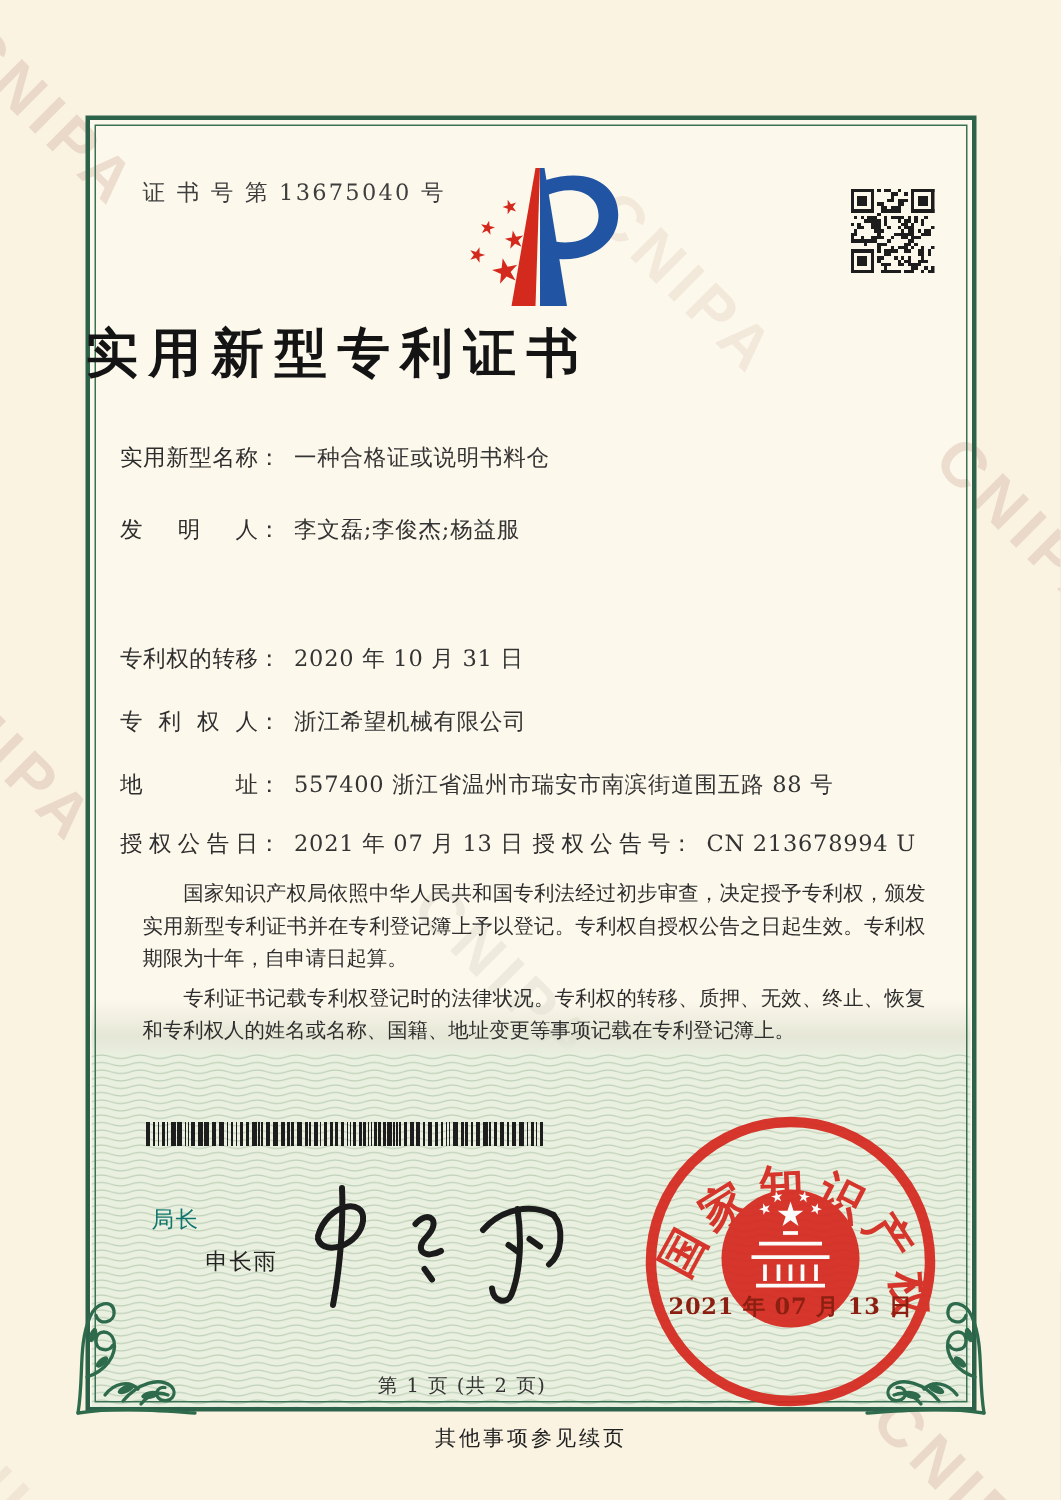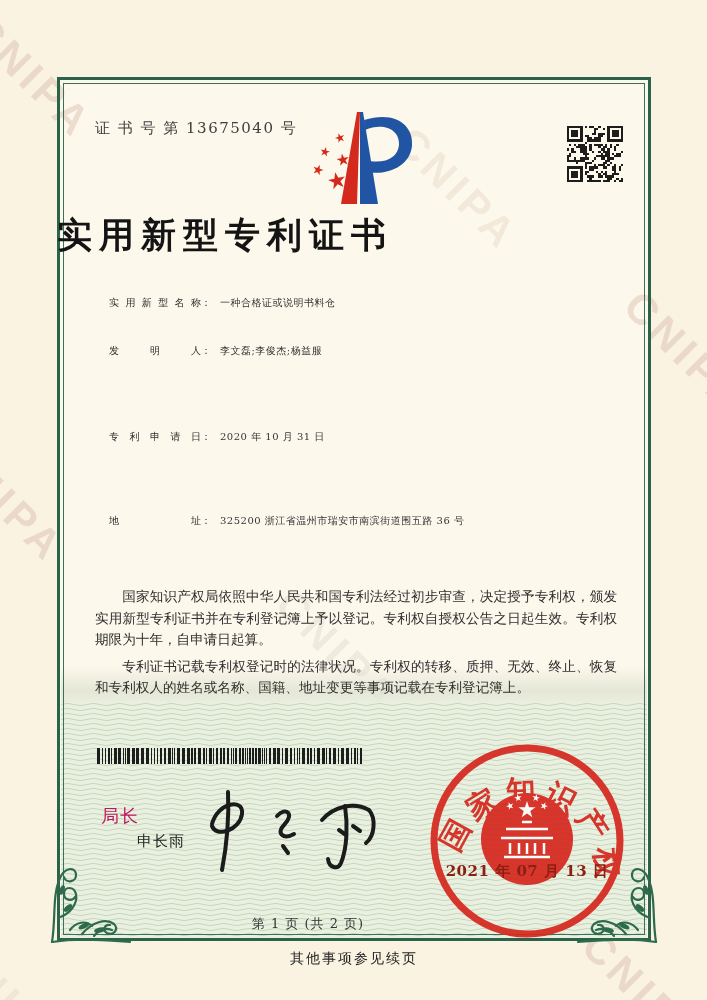--- a/index.html
+++ b/index.html
@@ -23,32 +23,32 @@
   .guilloche{position:absolute;left:61px;top:702px;width:586px;height:236px;background:#eaf0e0;z-index:1;}
   .guilloche svg{display:block;width:100%;height:100%;}
   .flourish{position:absolute;z-index:4;}
   
   .certno{position:absolute;left:95px;top:119px;font-size:15px;letter-spacing:1.5px;color:#3e3e3e;z-index:3;text-align:center;}
   .logo{position:absolute;left:296px;top:108px;z-index:3;}
   .qr{position:absolute;left:567px;top:126px;z-index:3;}
   .title{position:absolute;left:57px;top:212px;width:594px;
          font-size:35px;font-weight:bold;letter-spacing:7px;color:#141414;z-index:3;}
   
-  .frow{position:absolute;left:109px;width:530px;font-size:10px;color:#343434;z-index:3;white-space:nowrap;}
+  .frow{position:absolute;left:80px;width:530px;font-size:15px;color:#343434;z-index:3;white-space:nowrap;}
   .flabel{display:inline-block;width:92px;text-align:justify;text-align-last:justify;color:#2e2e2e;}
   .fvalue{margin-left:9px;letter-spacing:0.5px;}
   .gpair2{position:absolute;left:275px;top:0;}
   
   .bodytext{position:absolute;left:95px;top:586px;width:522px;z-index:3;}
   .bodytext p{margin:0 0 5px 0;font-size:13.6px;line-height:21.5px;text-indent:2em;
               text-align:justify;color:#2e2e2e;}
   
   .barcode{position:absolute;left:97px;top:748px;z-index:3;}
   .director-title{position:absolute;left:101px;top:804px;font-family:"Liberation Sans",sans-serif;
-                  font-size:18px;color:#be185d;z-index:3;letter-spacing:1px;}
+                  font-size:15px;color:#0f766e;z-index:3;letter-spacing:1px;}
   .director-name{position:absolute;left:101px;top:832px;font-family:"Liberation Sans",sans-serif;
                  font-size:15px;color:#222;z-index:3;letter-spacing:1px;margin-left:36px;}
   .signature{position:absolute;left:182px;top:784px;z-index:3;}
   .seal{position:absolute;left:426px;top:740px;z-index:3;opacity:0.93;}
   .seal-date{position:absolute;left:427px;top:862px;width:200px;text-align:center;
              font-size:15px;font-weight:bold;color:#8b2012;letter-spacing:0.5px;z-index:4;}
   .pagenum{position:absolute;left:57px;top:915px;width:502px;text-align:center;
            font-size:13px;color:#333;z-index:4;letter-spacing:1px;}
   .contnote{position:absolute;left:57px;top:950px;width:594px;text-align:center;
             font-size:14px;color:#222;z-index:3;letter-spacing:2px;}
@@ -340,24 +340,33 @@
 
   <div class="title">实用新型专利证书</div>
 
   <div class="frow" style="top:296px">
     <span class="flabel">实用新型名称</span><span>：</span><span class="fvalue">一种合格证或说明书料仓</span>
   </div>
   <div class="frow" style="top:344px">
     <span class="flabel">发明人</span><span>：</span><span class="fvalue">李文磊;李俊杰;杨益服</span>
   </div>
   <div class="frow" style="top:430px">
-    <span class="flabel">专利申请日</span><span>：</span><span class="fvalue">2020 年 10 月 31 日</span>
+    <span class="flabel">专利权的转移</span><span>：</span><span class="fvalue">2020 年 10 月 31 日</span>
+  </div>
+  <div class="frow" style="top:472px">
+    <span class="flabel">专利权人</span><span>：</span><span class="fvalue">浙江希望机械有限公司</span>
   </div>
   <div class="frow" style="top:514px">
-    <span class="flabel">地址</span><span>：</span><span class="fvalue">325200 浙江省温州市瑞安市南滨街道围五路 36 号</span>
+    <span class="flabel">地址</span><span>：</span><span class="fvalue">557400 浙江省温州市瑞安市南滨街道围五路 88 号</span>
+  </div>
+  <div class="frow" style="top:553px">
+    <span class="flabel">授权公告日</span><span>：</span><span class="fvalue">2021 年 07 月 13 日</span>
+    <span class="gpair2">
+      <span class="flabel">授权公告号</span><span>：</span><span class="fvalue">CN 213678994 U</span>
+    </span>
   </div>
 
   <div class="bodytext">
     <p>国家知识产权局依照中华人民共和国专利法经过初步审查，决定授予专利权，颁发实用新型专利证书并在专利登记簿上予以登记。专利权自授权公告之日起生效。专利权期限为十年，自申请日起算。</p>
     <p>专利证书记载专利权登记时的法律状况。专利权的转移、质押、无效、终止、恢复和专利权人的姓名或名称、国籍、地址变更等事项记载在专利登记簿上。</p>
   </div>
 
   <svg class="barcode" id="bcsvg" width="268" height="16" shape-rendering="crispEdges">
       <rect x="0" y="0" width="3" height="16" fill="#1d1d1d"></rect>
       <rect x="5" y="0" width="1" height="16" fill="#1d1d1d"></rect>

